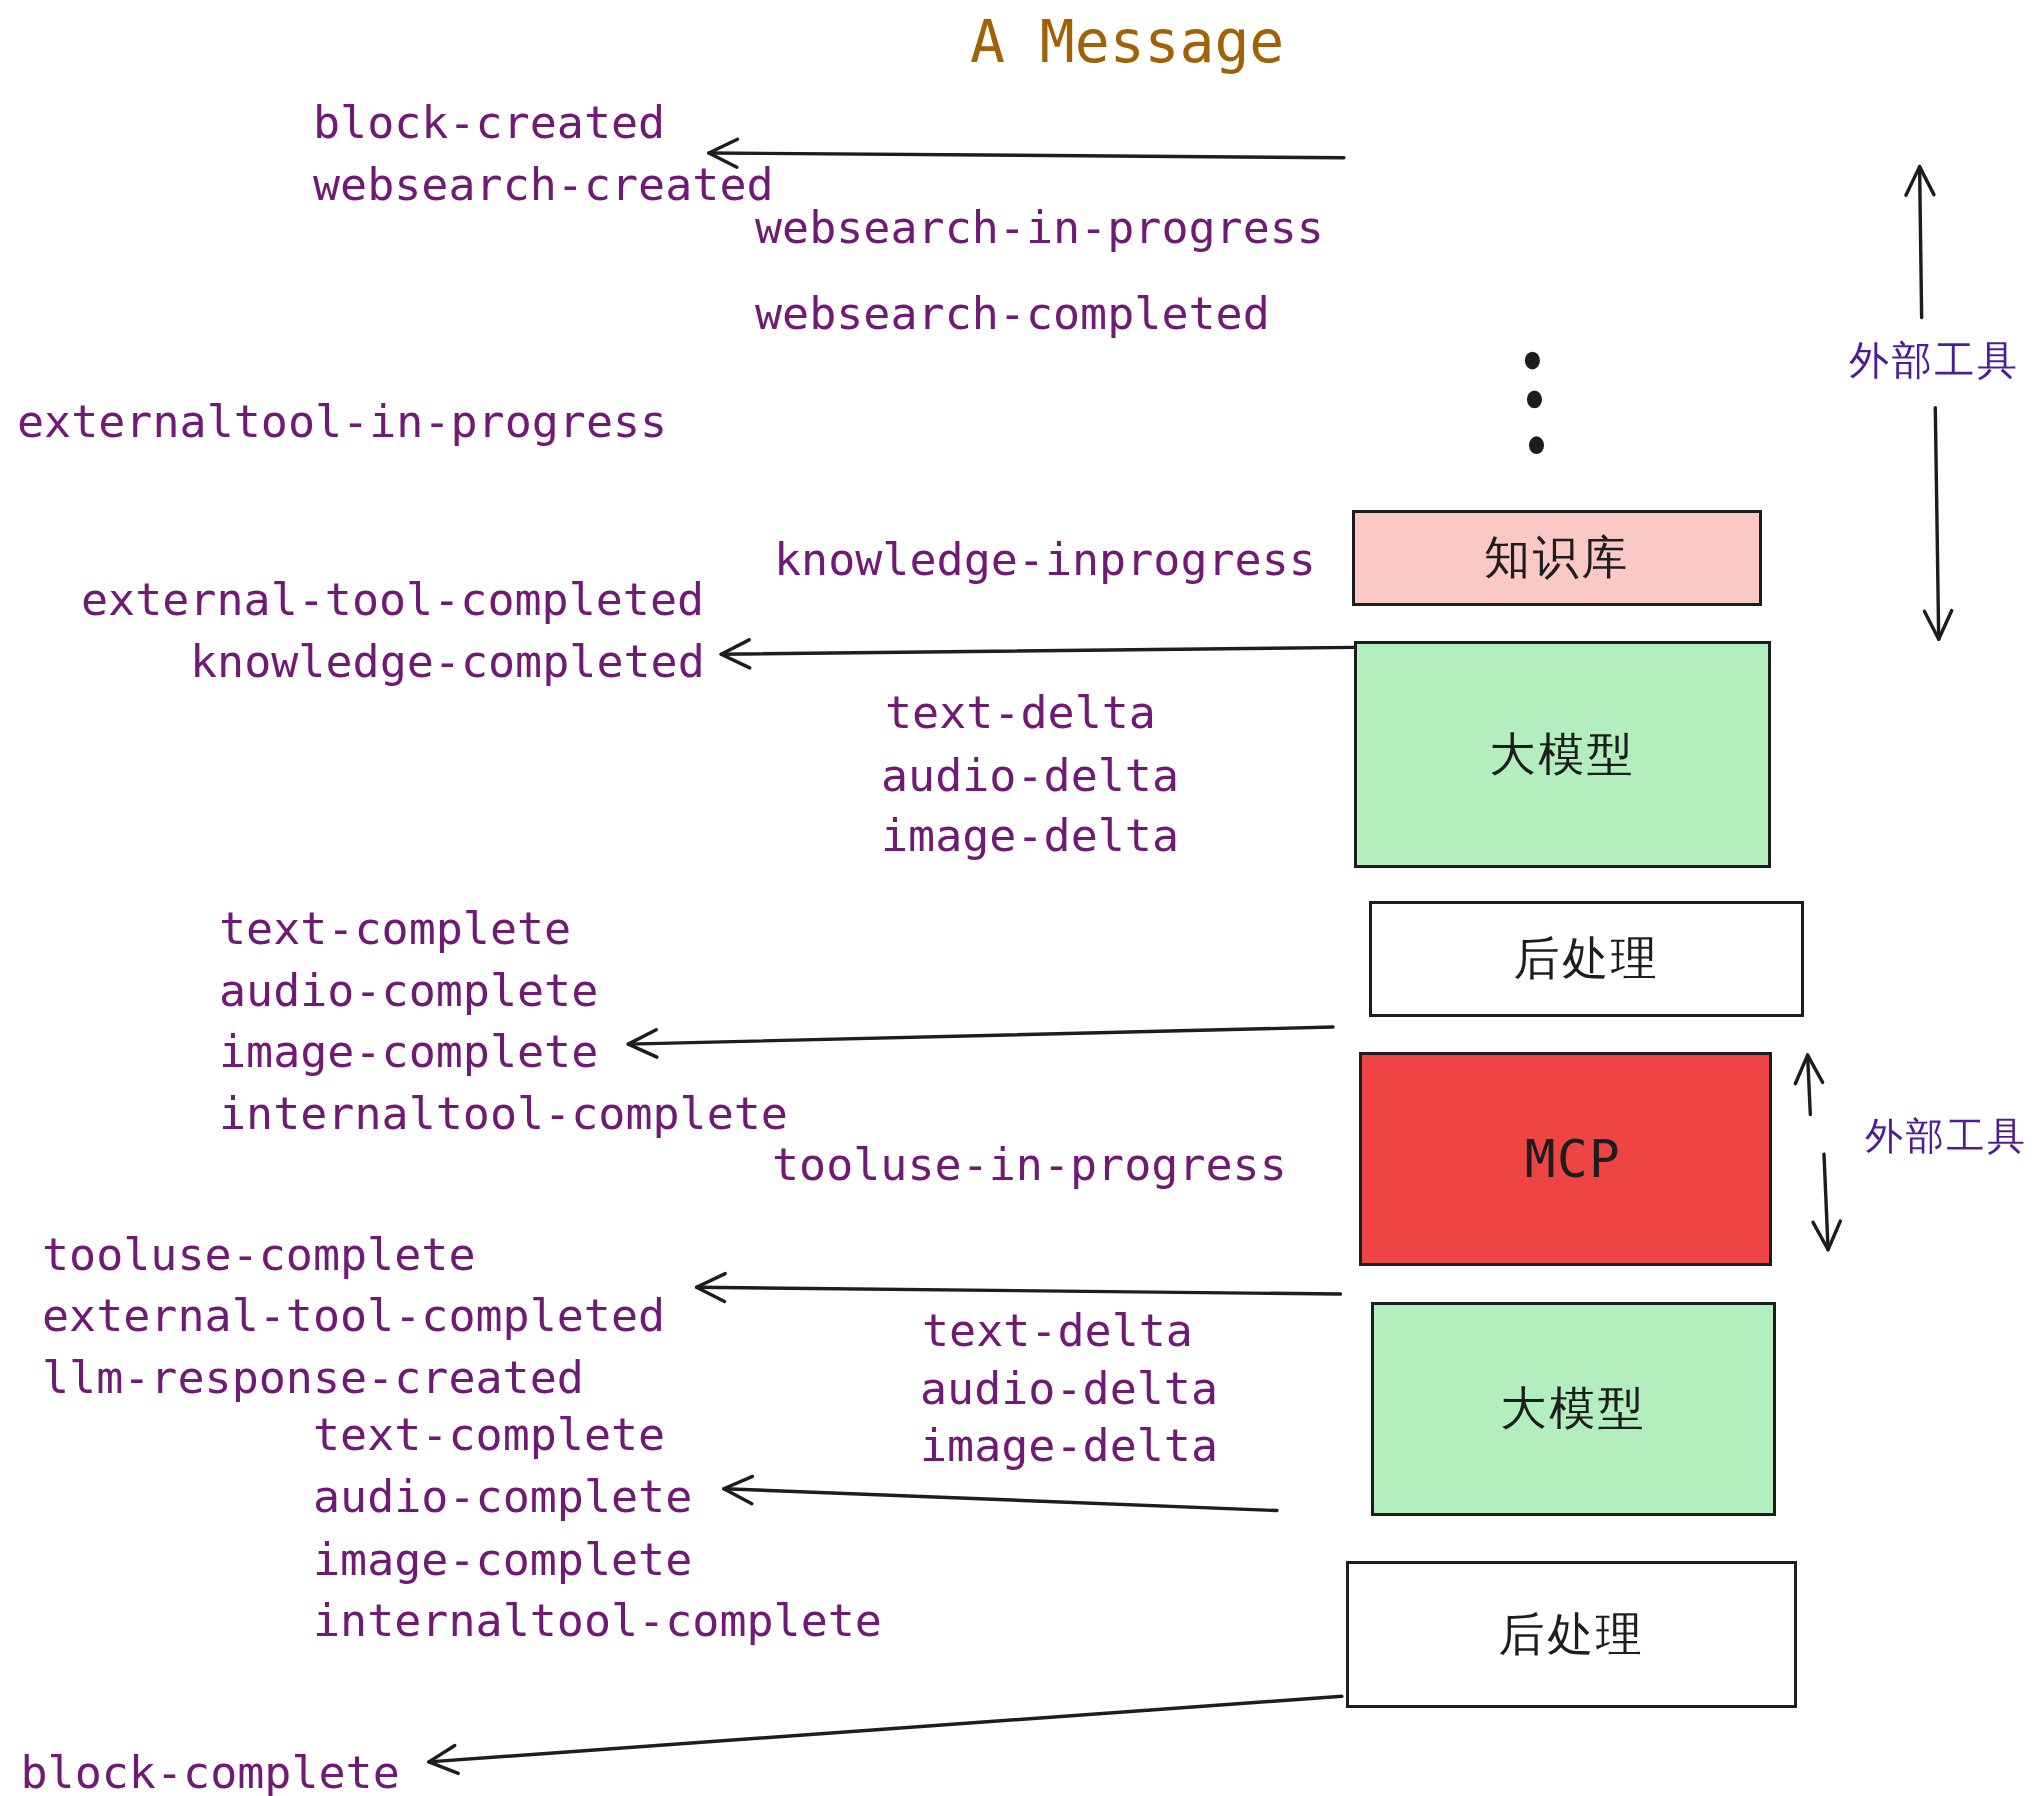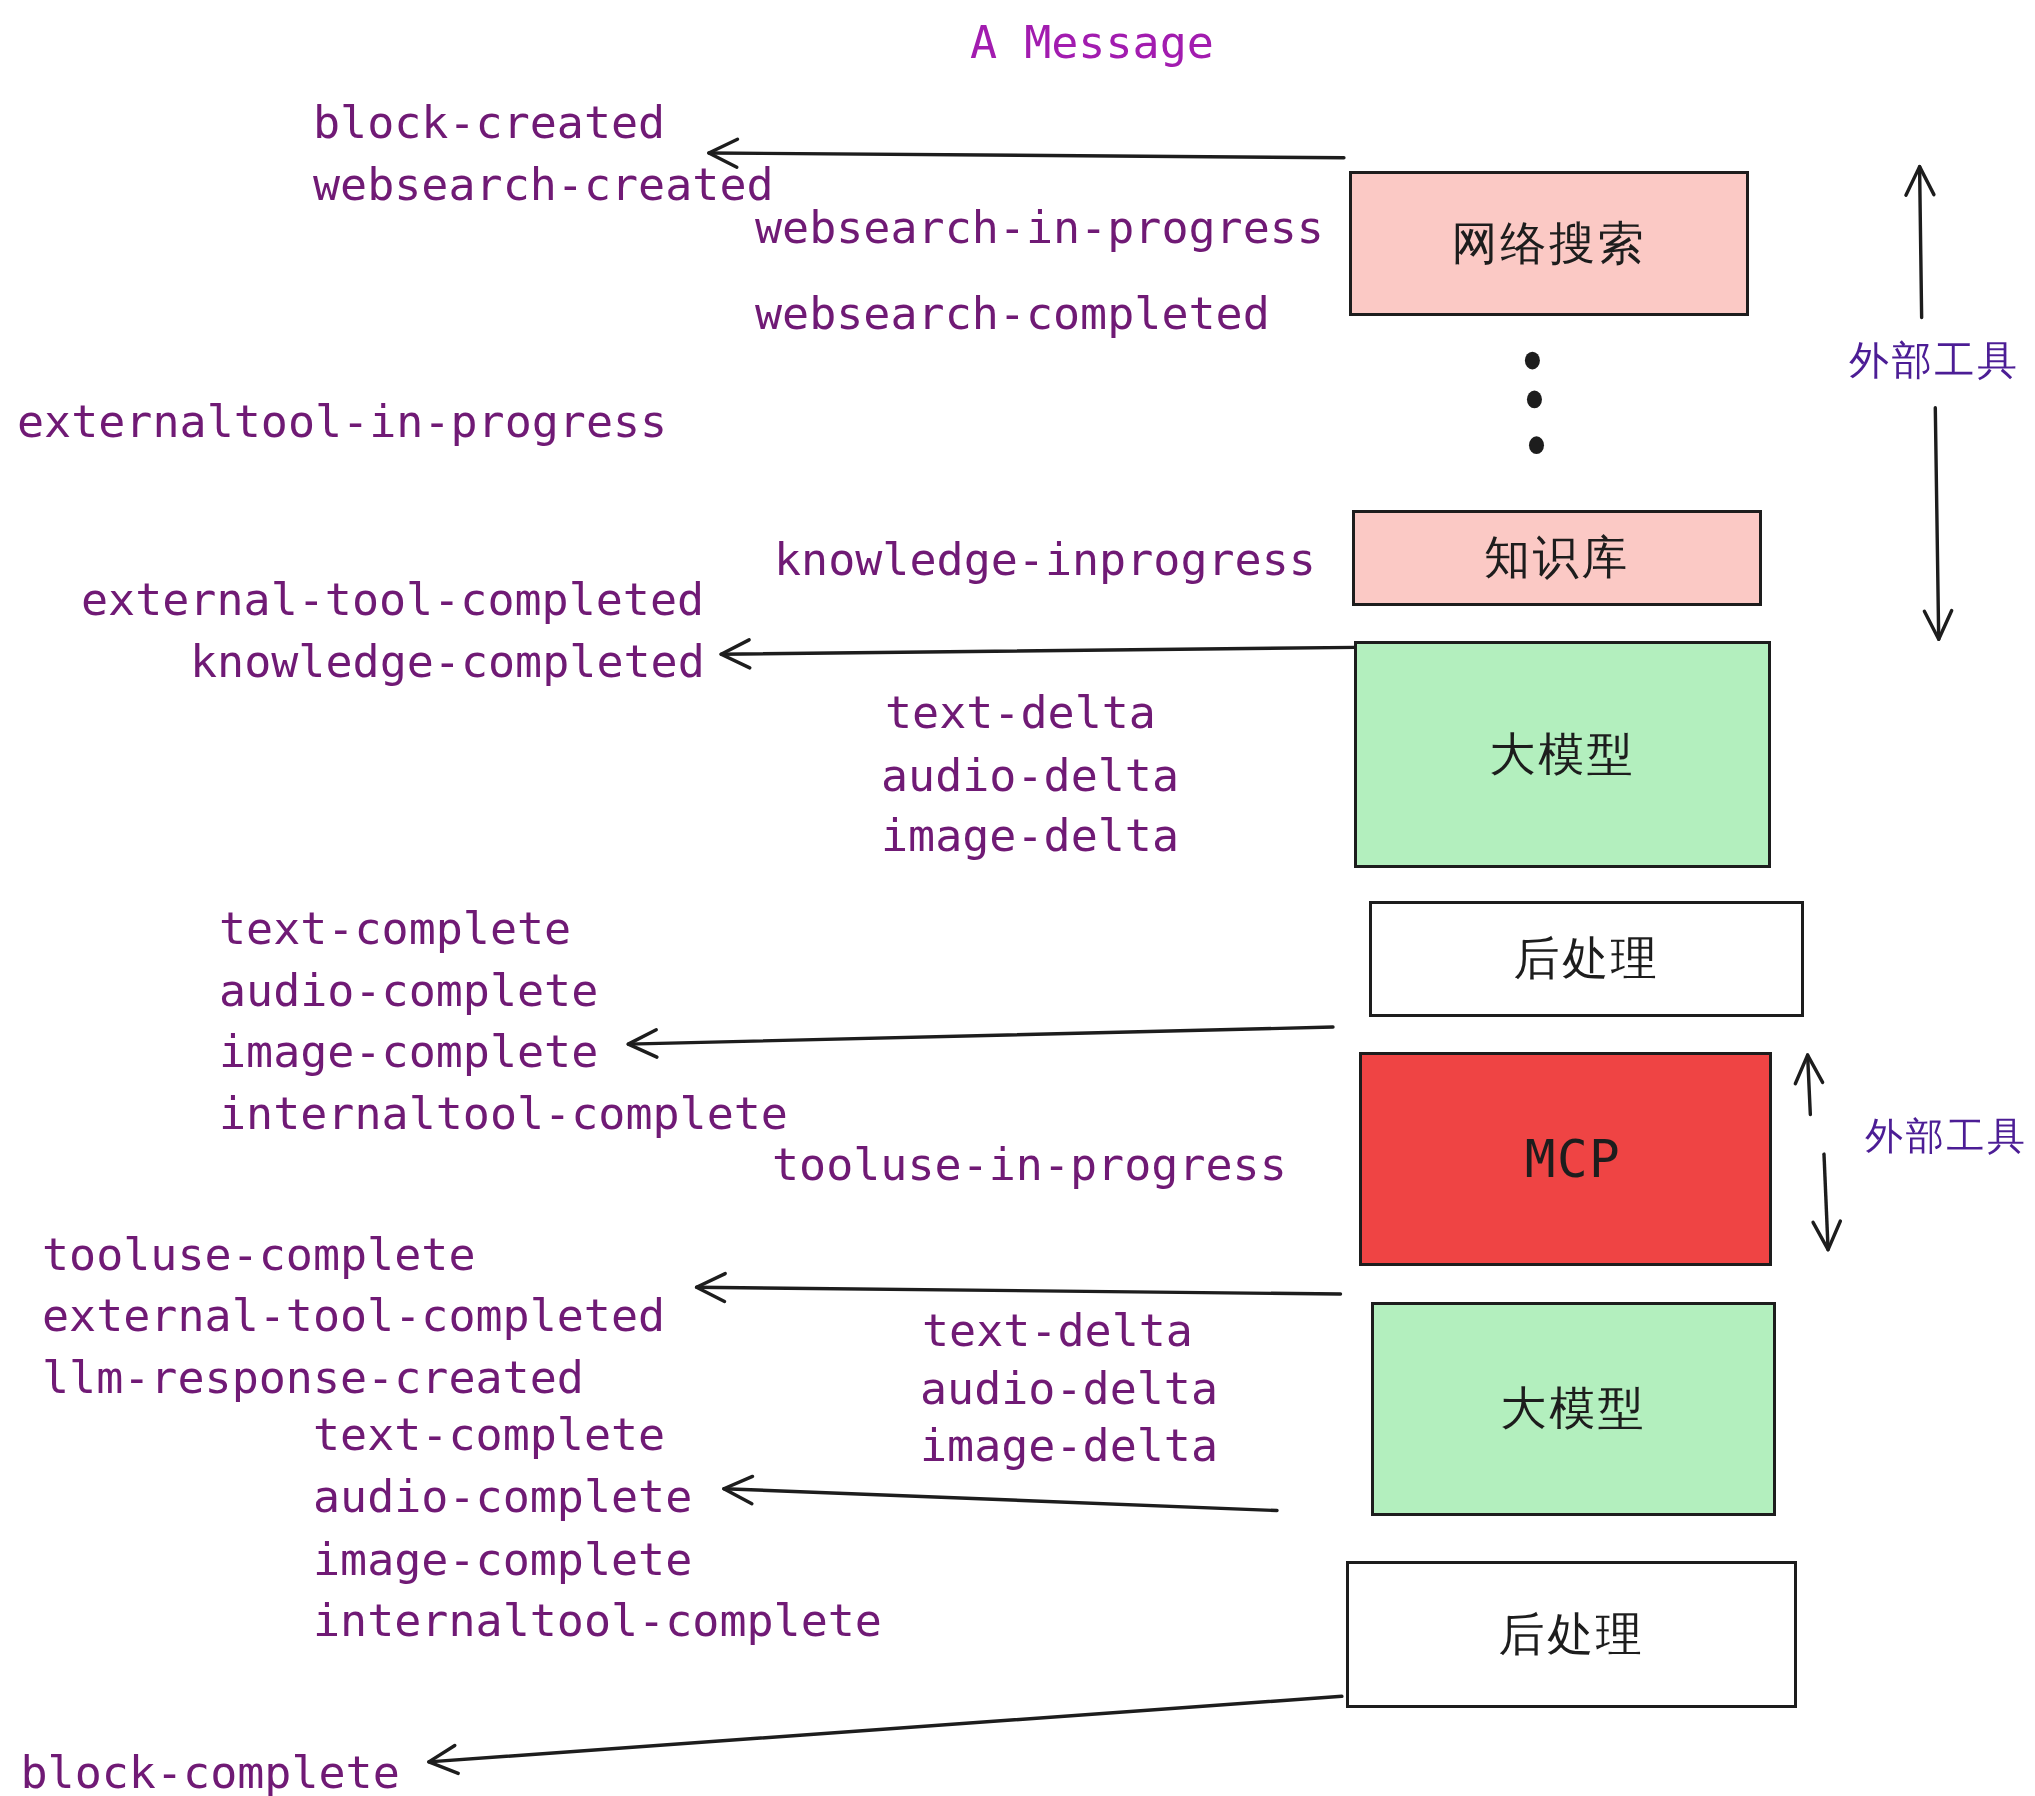--- a/index.html
+++ b/index.html
@@ -17,24 +17,24 @@
     font-family:"DejaVu Sans Mono", monospace;
     font-size:45px;
     line-height:1;
     white-space:nowrap;
     transform:translateY(-50%);
     color:#701a75;
   }
   .diagram-title {
     position:absolute;
     font-family:"DejaVu Sans Mono", monospace;
-    font-size:45px;
+    font-size:58px;
     white-space:nowrap;
     transform:translateY(-50%);
-    color:#a21caf;
+    color:#a16207;
   }
   .node {
     position:absolute;
     box-sizing:border-box;
     border:3.4px solid #1d1d1d;
     display:flex;
     align-items:center;
     justify-content:center;
     font-family:"DejaVu Sans", sans-serif;
     font-size:46px;
@@ -112,23 +112,20 @@
 
     <g fill="#1d1d1d" stroke="none">
       <ellipse cx="2244" cy="528" rx="11" ry="13"></ellipse>
       <ellipse cx="2247" cy="585" rx="11" ry="13"></ellipse>
       <ellipse cx="2250" cy="652" rx="11" ry="13"></ellipse>
     </g>
   </svg>
 
   <div class="diagram-title" style="left:970px; top:42px;">A Message</div>
 
-  <div class="node" style="left:1349px; top:171px; width:400px; height:145px; background:#fbc9c5;">
-    <span>网络搜索</span>
-  </div>
 
   <div class="node" style="left:1352px; top:510px; width:410px; height:96px; background:#fbc9c5;">
     <span>知识库</span>
   </div>
 
   <div class="node" style="left:1354px; top:641px; width:417px; height:227px; background:#b3efbe;">
     <span>大模型</span>
   </div>
 
   <div class="node" style="left:1369px; top:901px; width:435px; height:116px; background:#ffffff;">

